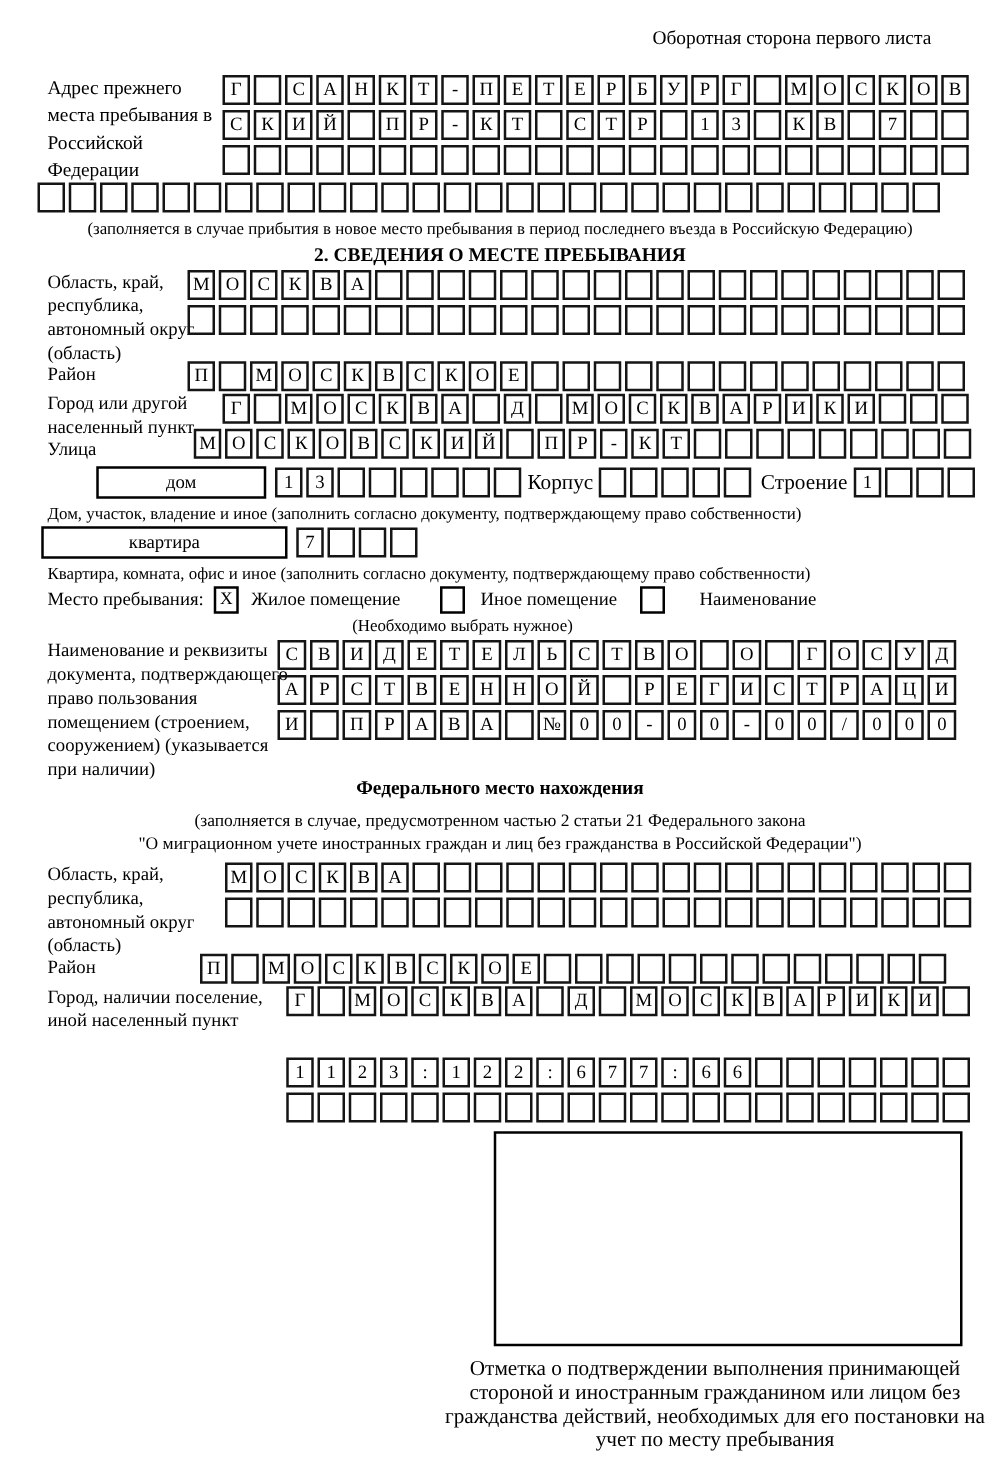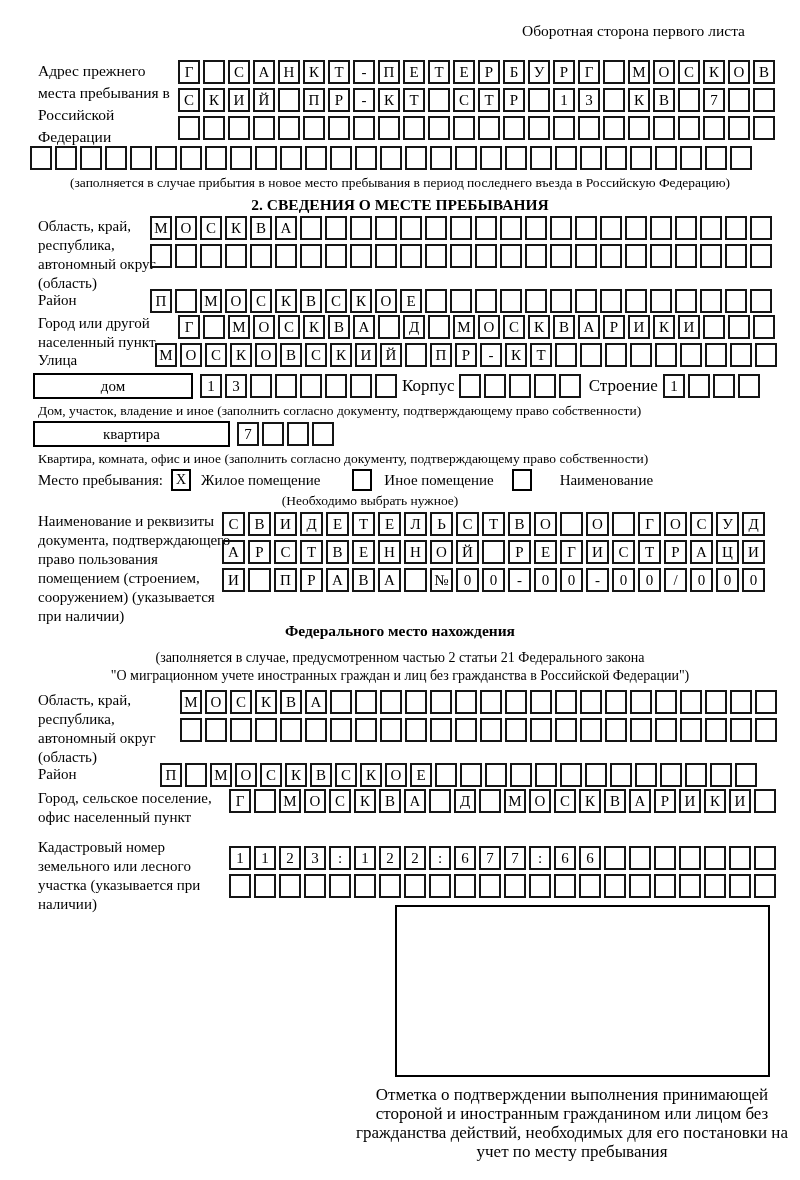--- a/index.html
+++ b/index.html
@@ -287,21 +287,21 @@
       <span class="cell"></span>
       <span class="cell"></span>
       <span class="cell"></span>
       <span class="cell"></span>
       <span class="cell"></span>
       <span class="cell"></span>
       <span class="cell"></span>
     </div>
 
   <div class="abs" style="top:373px;left:33px;display:flex;align-items:center;">
-    <div class="named-box" style="width:160px;">дом</div>
+    <div class="named-box" style="width:136px;margin-left:44px;">дом</div>
     <div class="cells" style="margin-left:7px;">
         <span class="cell">1</span>
         <span class="cell">3</span>
         <span class="cell"></span>
         <span class="cell"></span>
         <span class="cell"></span>
         <span class="cell"></span>
         <span class="cell"></span>
         <span class="cell"></span>
       </div>
@@ -499,21 +499,21 @@
       <span class="cell"></span>
       <span class="cell"></span>
       <span class="cell"></span>
       <span class="cell"></span>
       <span class="cell"></span>
       <span class="cell"></span>
       <span class="cell"></span>
       <span class="cell"></span>
     </div>
 
-  <div class="abs lbl" style="top:789px;left:38px;width:198px;">Город, сельское поселение, офис населенный пункт</div>
+  <div class="abs lbl" style="top:789px;left:38px;width:198px;">Город, наличии поселение, иной населенный пункт</div>
   <div class="abs cells" style="top:789px;left:229px;">
       <span class="cell">Г</span>
       <span class="cell"></span>
       <span class="cell">М</span>
       <span class="cell">О</span>
       <span class="cell">С</span>
       <span class="cell">К</span>
       <span class="cell">В</span>
       <span class="cell">А</span>
       <span class="cell"></span>
@@ -525,21 +525,20 @@
       <span class="cell">К</span>
       <span class="cell">В</span>
       <span class="cell">А</span>
       <span class="cell">Р</span>
       <span class="cell">И</span>
       <span class="cell">К</span>
       <span class="cell">И</span>
       <span class="cell"></span>
     </div>
 
-  <div class="abs lbl" style="top:838px;left:38px;width:188px;">Кадастровый номер земельного или лесного участка (указывается при наличии)</div>
   <div class="abs cells-col" style="top:846px;left:229px;">
     <div class="cells">
         <span class="cell">1</span>
         <span class="cell">1</span>
         <span class="cell">2</span>
         <span class="cell">3</span>
         <span class="cell">:</span>
         <span class="cell">1</span>
         <span class="cell">2</span>
         <span class="cell">2</span>

